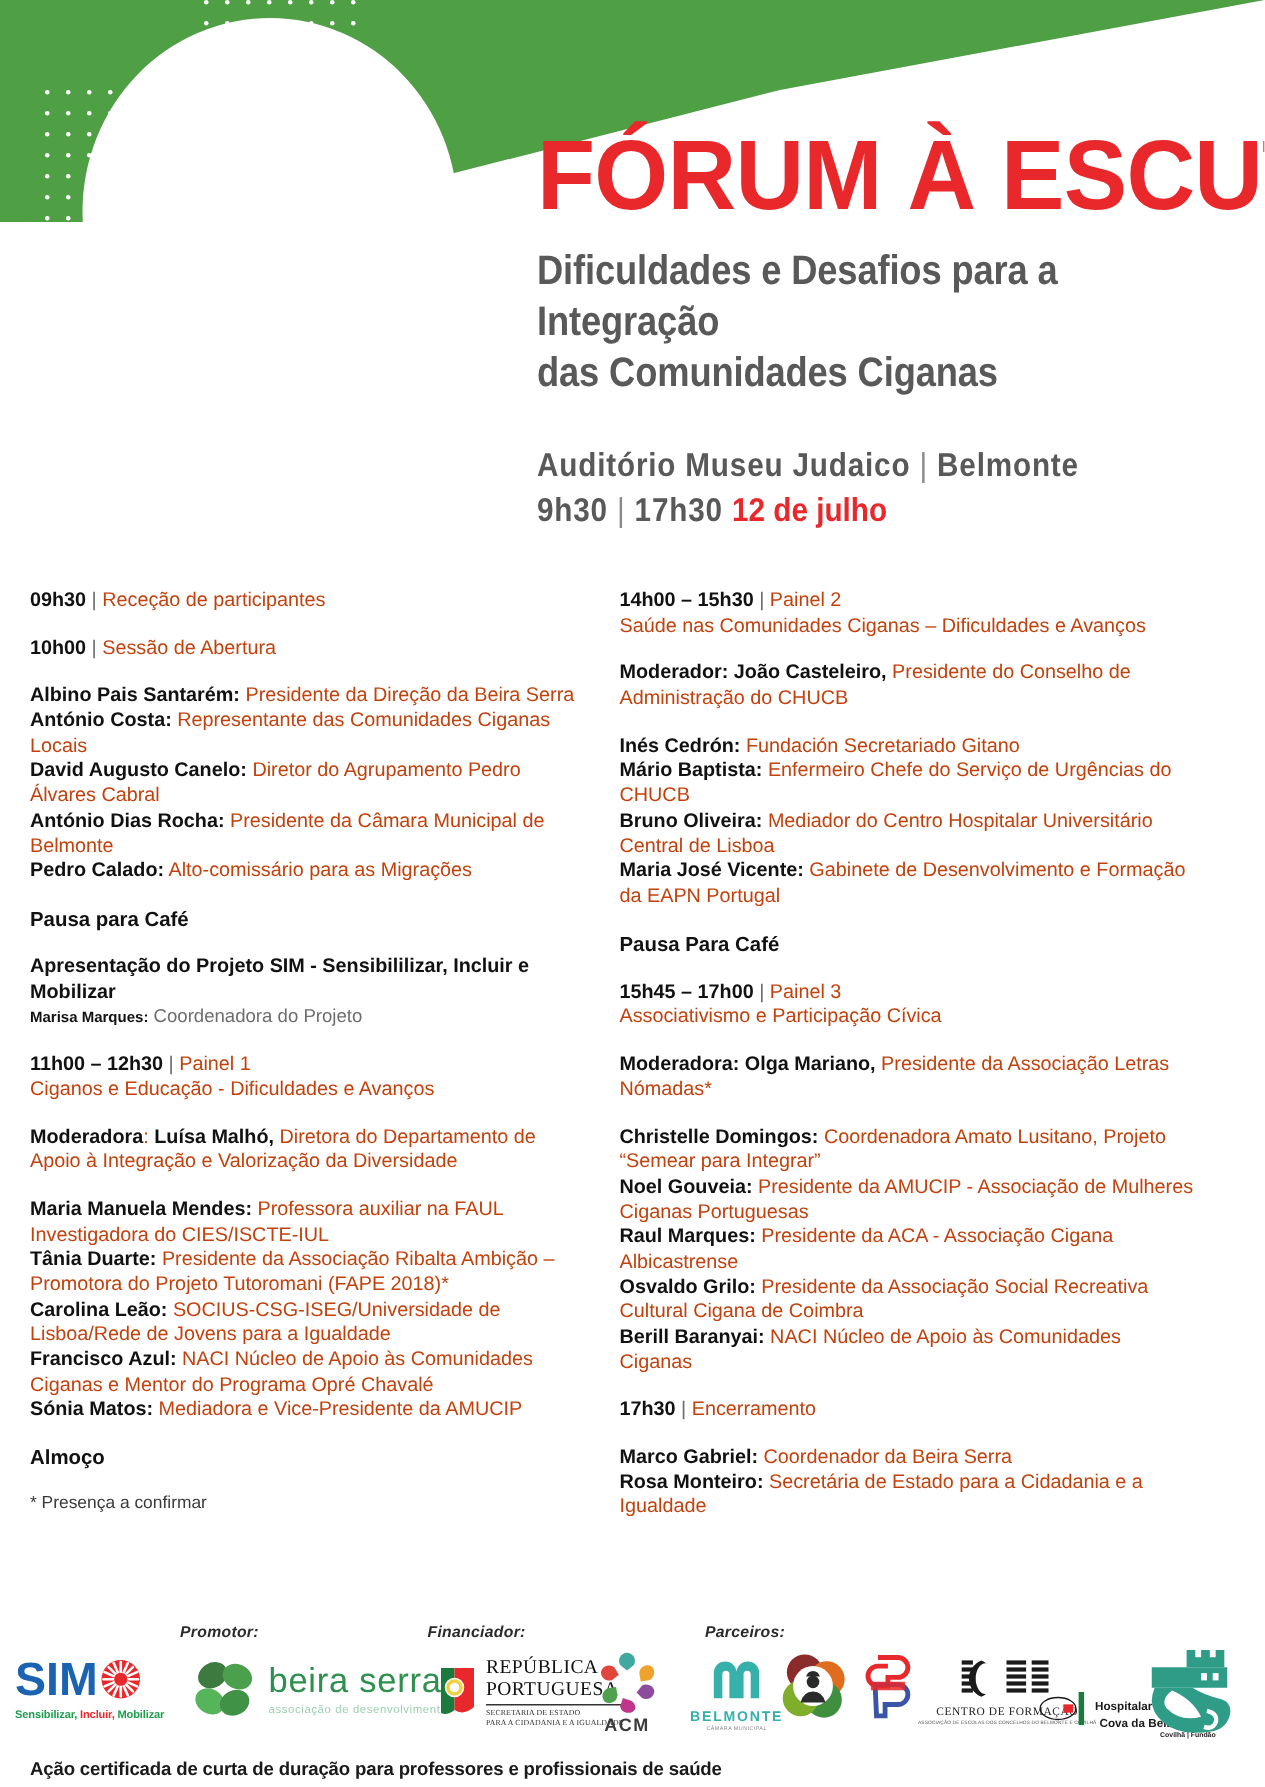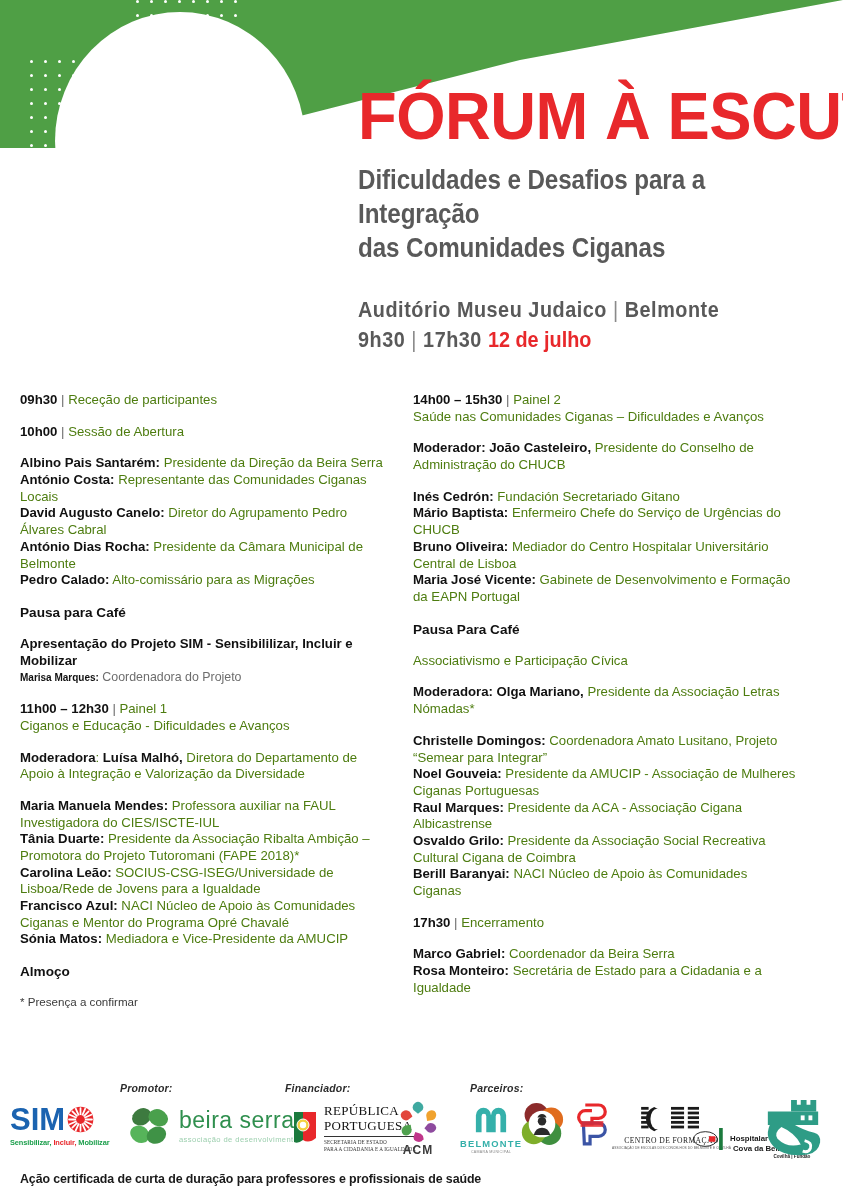--- a/index.html
+++ b/index.html
@@ -135,21 +135,21 @@
     padding-right: 14px;
   }
   .blk {
     margin-bottom: 15px;
     font-size: 13.2px;
     line-height: 1.265;
     color: #3a3a3a;
   }
   .line { display: block; }
   .b { font-weight: 700; color: #111111; }
-  .n { font-weight: 400; color: #4d7c0f; }
+  .n { font-weight: 400; color: #c2410c; }
   .pipe { color: #6a6a6a; font-weight: 400; }
   .heading-only {
     font-weight: 700;
     font-size: 13.6px;
     color: #111111;
   }
   .note {
     font-size: 11.6px;
     color: #3a3a3a;
   }
@@ -506,20 +506,21 @@
       <div class="blk">
         <div class="line"><span class="b">Inés Cedrón:</span><span class="n"> Fundación Secretariado Gitano</span></div>
         <div class="line"><span class="b">Mário Baptista:</span><span class="n"> Enfermeiro Chefe do Serviço de Urgências do CHUCB</span></div>
         <div class="line"><span class="b">Bruno Oliveira:</span><span class="n"> Mediador do Centro Hospitalar Universitário Central de Lisboa</span></div>
         <div class="line"><span class="b">Maria José Vicente:</span><span class="n"> Gabinete de Desenvolvimento e Formação da EAPN Portugal</span></div>
       </div>
       <div class="blk">
         <div class="heading-only">Pausa Para Café</div>
       </div>
       <div class="blk">
+        <div class="line"><span class="b">15h45 – 17h00</span><span class="pipe"> | </span><span class="n">Painel 3</span></div>
         <div class="line"><span class="n">Associativismo e Participação Cívica</span></div>
       </div>
       <div class="blk">
         <div class="line"><span class="b">Moderadora:</span><span class="n"> </span><span class="b">Olga Mariano,</span><span class="n"> Presidente da Associação Letras Nómadas*</span></div>
       </div>
       <div class="blk">
         <div class="line"><span class="b">Christelle Domingos:</span><span class="n"> Coordenadora Amato Lusitano, Projeto “Semear para Integrar”</span></div>
         <div class="line"><span class="b">Noel Gouveia:</span><span class="n"> Presidente da AMUCIP - Associação de Mulheres Ciganas Portuguesas</span></div>
         <div class="line"><span class="b">Raul Marques:</span><span class="n"> Presidente da ACA - Associação Cigana Albicastrense</span></div>
         <div class="line"><span class="b">Osvaldo Grilo:</span><span class="n"> Presidente da Associação Social Recreativa Cultural Cigana de Coimbra</span></div>

